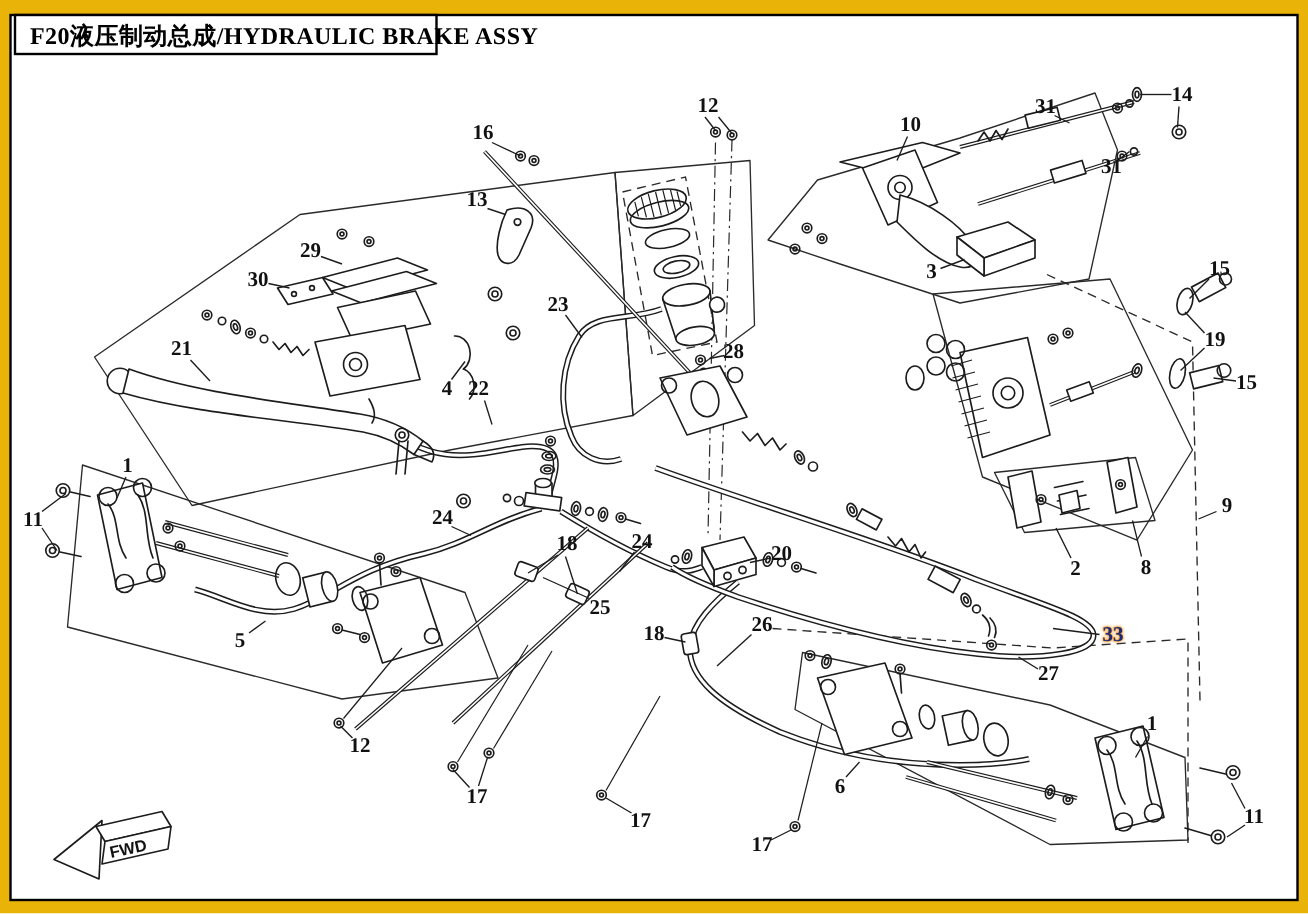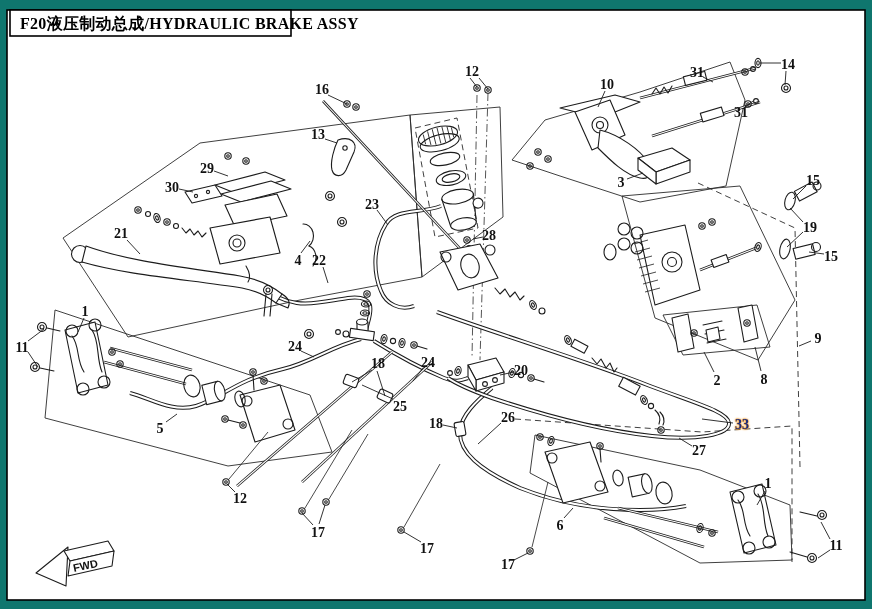--- a/index.html
+++ b/index.html
@@ -1,16 +1,16 @@
 <!DOCTYPE html>
 <html style="--hl: #1b2a7b; --hlglow: #f0a23c;"><head>
 <meta charset="utf-8">
 <style>
   html,body{margin:0;padding:0;background:#fff;}
-  #page{position:relative;width:872px;height:609px;background:#0f766e;overflow:hidden;
+  #page{position:relative;width:872px;height:609px;background:#eab308;overflow:hidden;
         font-family:"Liberation Sans",sans-serif;}
   svg{position:absolute;left:0;top:0;}
   .ln{fill:none;stroke:#1c1c1c;stroke-width:1.1;stroke-linecap:round;stroke-linejoin:round;}
   .lnf{fill:#fff;stroke:#1c1c1c;stroke-width:1.1;stroke-linejoin:round;}
   .thin{fill:none;stroke:#1c1c1c;stroke-width:0.8;}
   .panel{fill:none;stroke:#2a2a2a;stroke-width:0.9;stroke-linejoin:round;}
   .dash{fill:none;stroke:#2a2a2a;stroke-width:0.9;stroke-dasharray:6 4;}
   .dashdot{fill:none;stroke:#2a2a2a;stroke-width:0.8;stroke-dasharray:8 3 1.5 3;}
   .hoseO{fill:none;stroke:#1c1c1c;stroke-width:4;}
   .hoseI{fill:none;stroke:#ffffff;stroke-width:2;}

